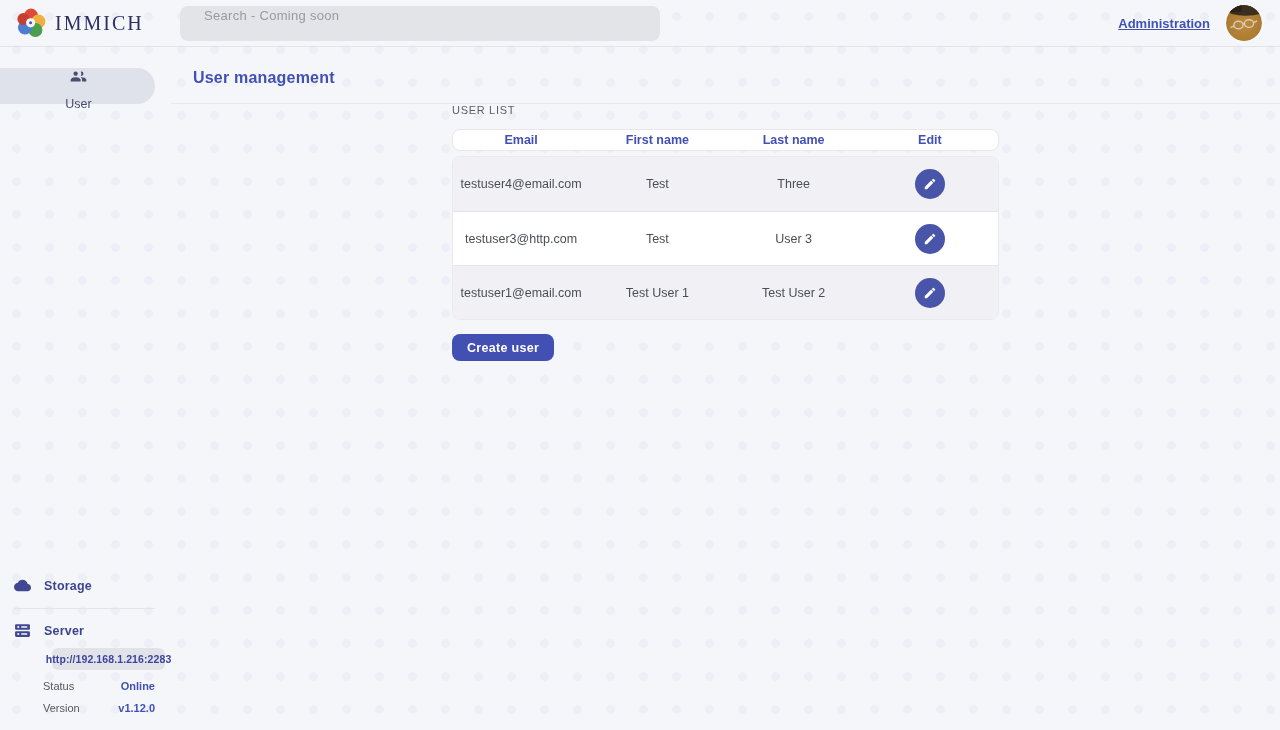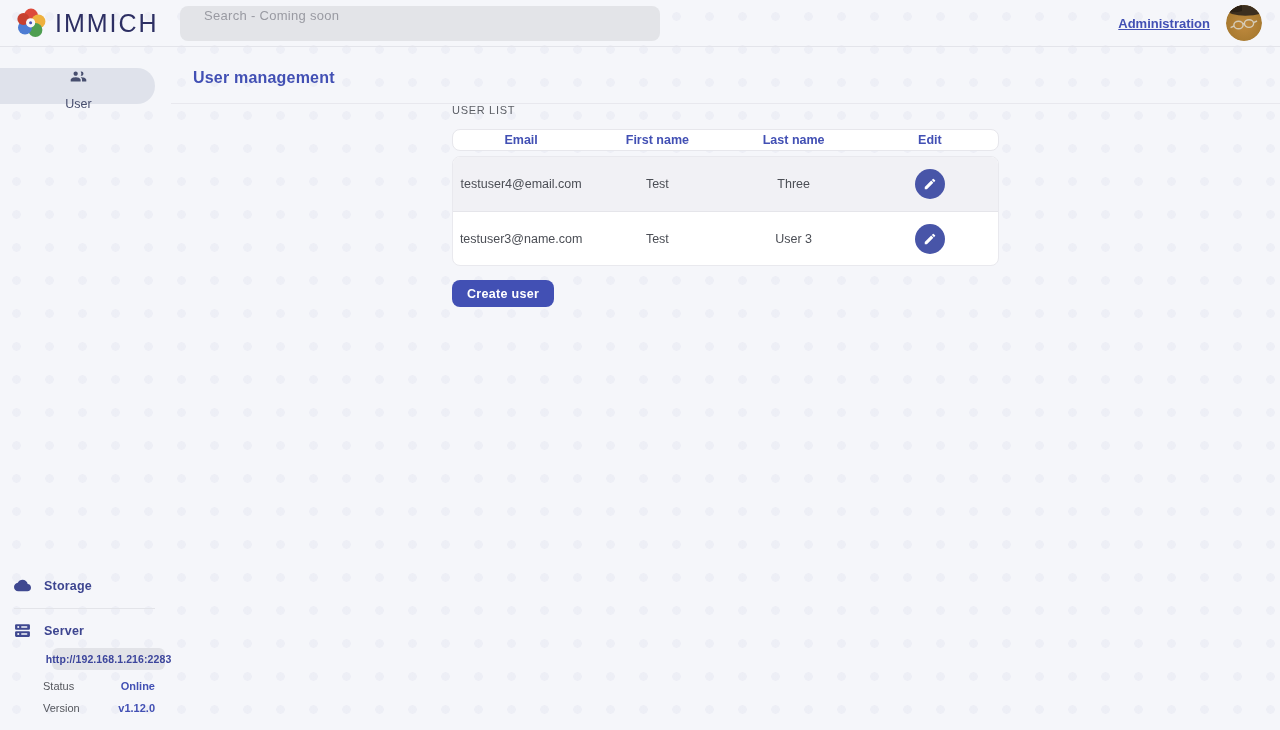--- a/index.html
+++ b/index.html
@@ -22,22 +22,22 @@
   .topbar {
     position: absolute; top: 0; left: 0; right: 0;
     height: 47px;
     display: flex; align-items: center;
     padding: 0 18px 0 16px;
     border-bottom: 1px solid #e3e4ea;
   }
   .brand { display: flex; align-items: center; gap: 9px; }
   .brand-logo { width: 30px; height: 30px; display: block; }
   .brand-name {
-    font-family: Liberation Sans, sans-serif;
-    font-size: 25px; font-weight: 500;
+    font-family: Liberation Serif, serif;
+    font-size: 20px; font-weight: 500;
     color: #2d2f63; letter-spacing: 2px;
   }
   .search-input {
     position: absolute; left: 180px; top: 6px;
     width: 480px; height: 35px;
     background: #e3e4e8;
     border: none; border-radius: 8px;
     padding: 0 12px 16px 24px;
     font-family: "Liberation Sans", sans-serif;
     font-size: 13px; color: #44464c;
@@ -266,32 +266,44 @@
           <div class="td-edit">
             <button class="edit-btn">
               <svg viewBox="0 0 24 24">
                 <path d="M3 17.25V21h3.75L17.81 9.94l-3.75-3.75L3 17.25zM20.71 7.04a.9959.9959 0 0 0 0-1.41l-2.34-2.34a.9959.9959 0 0 0-1.41 0l-1.83 1.83 3.75 3.75 1.83-1.83z"></path>
               </svg>
             </button>
           </div>
         </div>
 
         <div class="tr">
-          <div class="td">testuser3@name.com</div>
+          <div class="td">testuser3@http.com</div>
           <div class="td">Test</div>
           <div class="td">User 3</div>
           <div class="td-edit">
             <button class="edit-btn">
               <svg viewBox="0 0 24 24">
                 <path d="M3 17.25V21h3.75L17.81 9.94l-3.75-3.75L3 17.25zM20.71 7.04a.9959.9959 0 0 0 0-1.41l-2.34-2.34a.9959.9959 0 0 0-1.41 0l-1.83 1.83 3.75 3.75 1.83-1.83z"></path>
               </svg>
             </button>
           </div>
         </div>
 
+        <div class="tr alt">
+          <div class="td">testuser1@email.com</div>
+          <div class="td">Test User 1</div>
+          <div class="td">Test User 2</div>
+          <div class="td-edit">
+            <button class="edit-btn">
+              <svg viewBox="0 0 24 24">
+                <path d="M3 17.25V21h3.75L17.81 9.94l-3.75-3.75L3 17.25zM20.71 7.04a.9959.9959 0 0 0 0-1.41l-2.34-2.34a.9959.9959 0 0 0-1.41 0l-1.83 1.83 3.75 3.75 1.83-1.83z"></path>
+              </svg>
+            </button>
+          </div>
+        </div>
 
       </div>
 
       <button class="create-btn">Create user</button>
     </div>
   </main>
 
 </div>
 
 </body></html>

